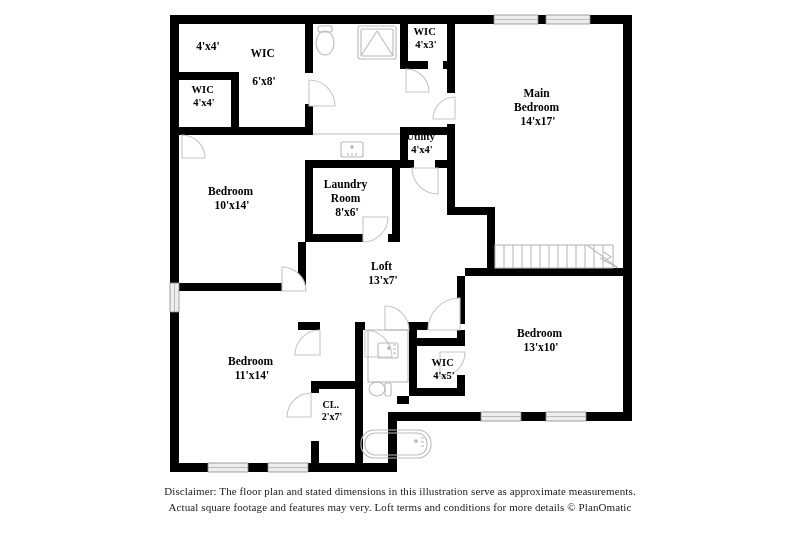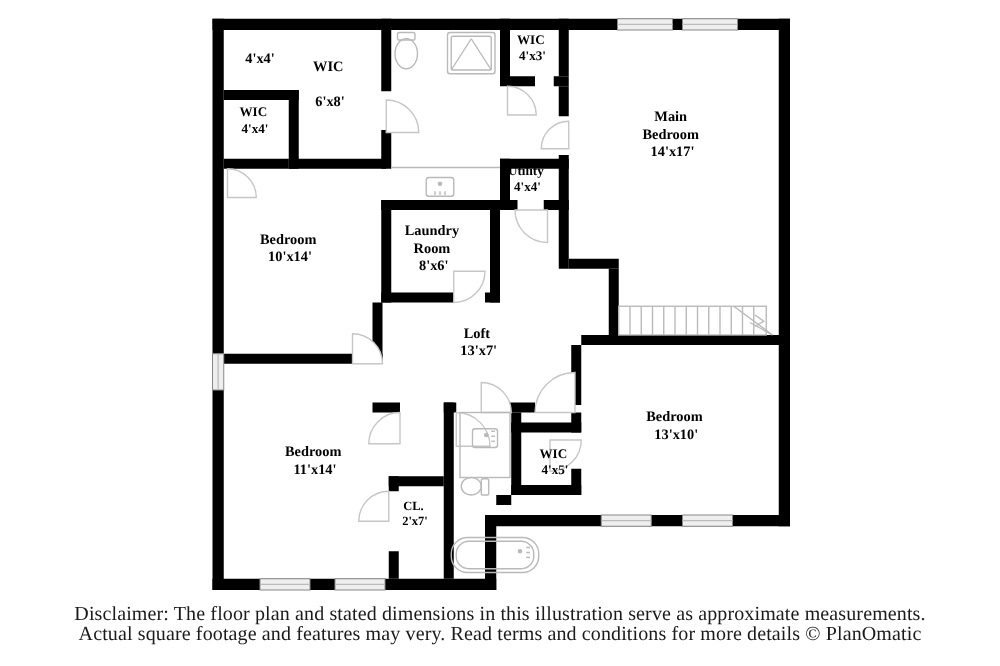--- a/index.html
+++ b/index.html
@@ -24,21 +24,21 @@
     left: 0;
     top: 0;
   }
   .disclaimer {
     position: absolute;
     left: 0;
     top: 484px;
     width: 800px;
     text-align: center;
     font-family: "Liberation Serif", serif;
-    font-size: 16px;
+    font-size: 11px;
     line-height: 15.5px;
     color: #1a1a1a;
     letter-spacing: 0.1px;
   }
   .disclaimer div { white-space: nowrap; }
   text.room-label {
     font-family: "Liberation Serif", serif;
     font-weight: bold;
     fill: #000000;
     text-anchor: middle;
@@ -319,16 +319,16 @@
       <text class="room-label" x="332" y="408" font-size="10">
         <tspan x="332" dy="0">CL.</tspan>
         <tspan x="332" dy="12">2'x7'</tspan>
       </text>
 
     </g>
   </svg>
 
   <div class="disclaimer">
     <div>Disclaimer: The floor plan and stated dimensions in this illustration serve as approximate measurements.</div>
-    <div>Actual square footage and features may very. Read terms and conditions for more details © PlanOmatic</div>
+    <div>Actual square footage and features may very. Loft terms and conditions for more details © PlanOmatic</div>
   </div>
 
 </div>
 
 </body></html>

